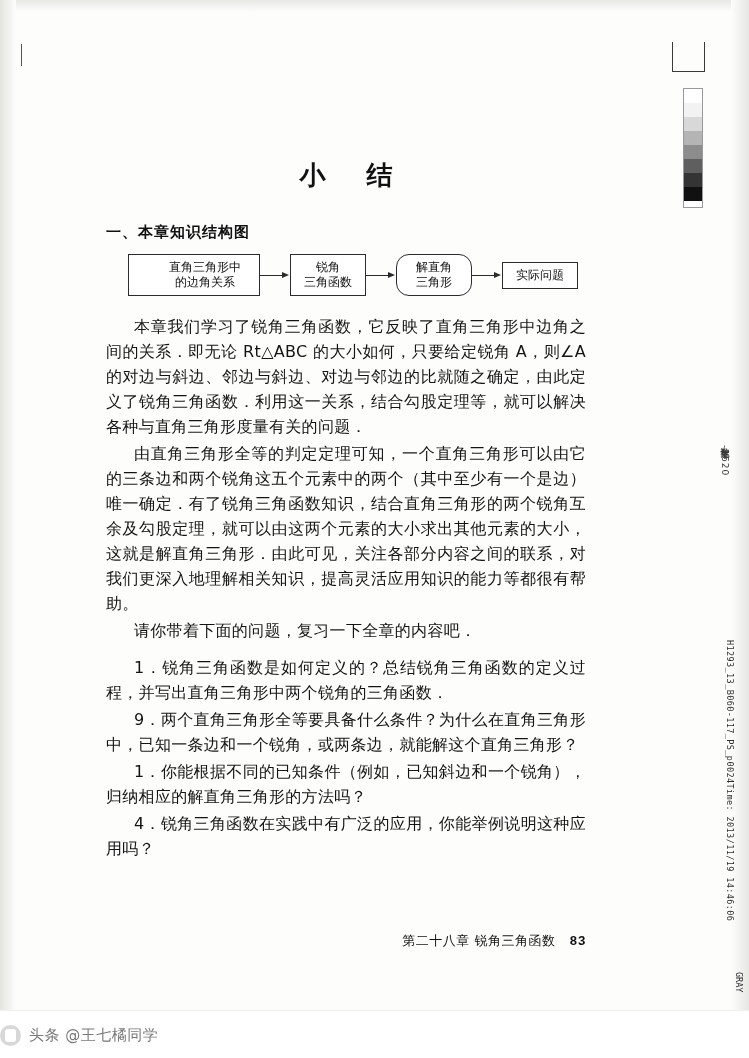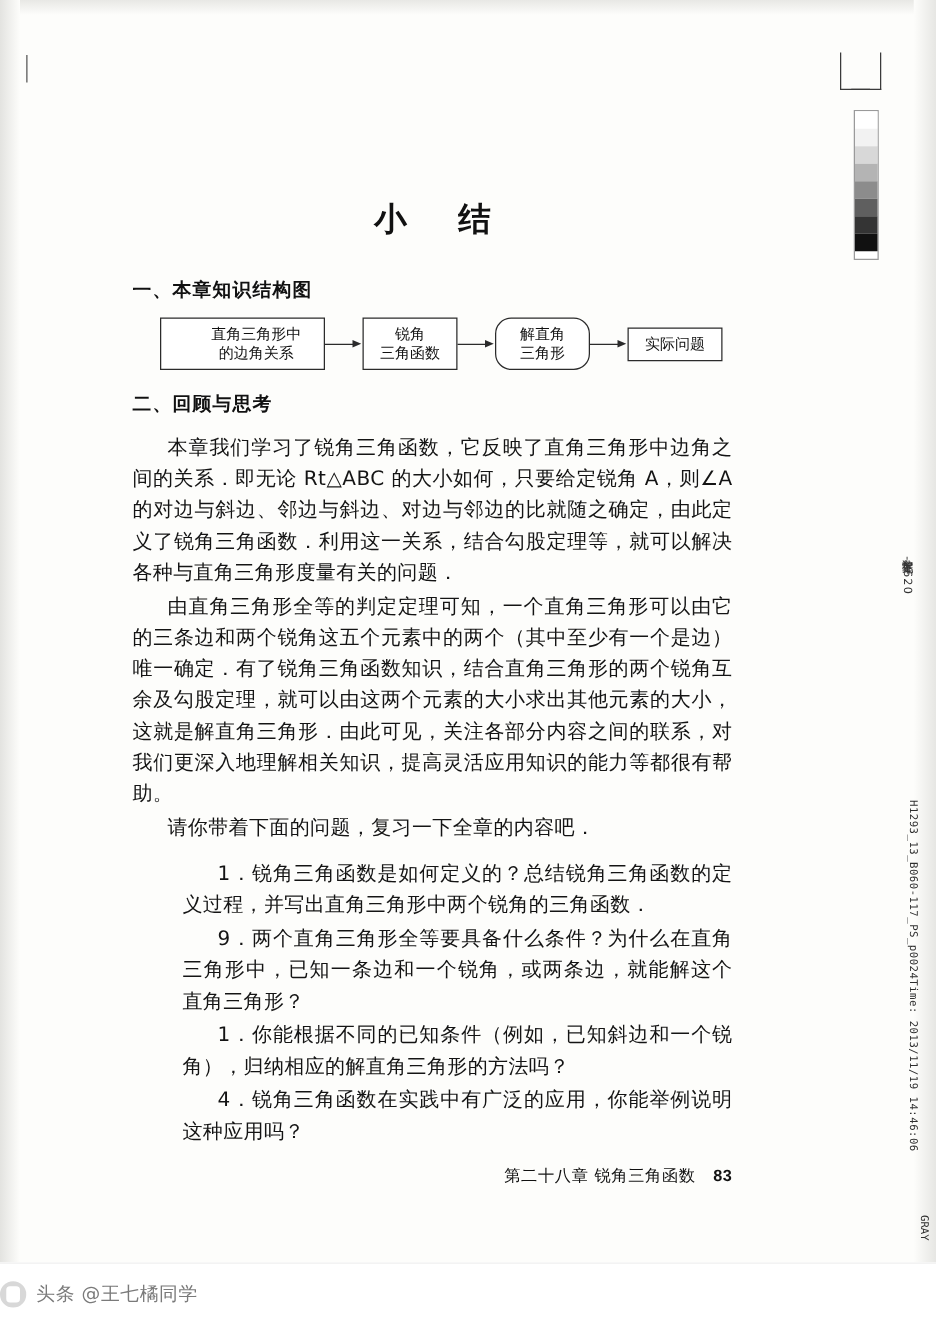--- a/index.html
+++ b/index.html
@@ -181,40 +181,39 @@
     font-size: 16px;
     line-height: 25px;
     margin: 0 0 2px 0;
     text-align: justify;
     color: #141414;
     letter-spacing: 0.3px;
   }
   p.indent { text-indent: 28px; }
   p.qitem {
     text-indent: 28px;
-    margin-left: 40px;
   }
   .gap { height: 10px; }
 
   
   .footer {
     position: absolute;
     left: 106px;
     top: 932px;
     width: 480px;
     font-size: 13px;
     color: #111;
     text-align: right;
     letter-spacing: 0.5px;
   }
   .footer .pg {
     display: inline-block;
     margin-left: 14px;
     font-weight: bold;
-    font-family: Liberation Sans, sans-serif;
+    font-family: Liberation Mono, monospace;
   }
 
   
   .side-vert {
     position: absolute;
     right: 18px;
     top: 440px;
     writing-mode: vertical-rl;
     font-size: 9px;
     color: #333;
@@ -329,21 +328,20 @@
         </div>
       <div class="flow-box box-w3">解直角
 三角形</div>
       <div class="arrow">
           <span class="shaft"></span>
           <span class="head"></span>
         </div>
       <div class="flow-box box-w4">实际问题</div>
     </div>
 
-    <div class="sec-head">二、回顾与思考</div>
 
     <p class="para indent">本章我们学习了锐角三角函数，它反映了直角三角形中边角之间的关系．即无论 Rt△ABC 的大小如何，只要给定锐角 A，则∠A 的对边与斜边、邻边与斜边、对边与邻边的比就随之确定，由此定义了锐角三角函数．利用这一关系，结合勾股定理等，就可以解决各种与直角三角形度量有关的问题．</p>
     <p class="para indent">由直角三角形全等的判定定理可知，一个直角三角形可以由它的三条边和两个锐角这五个元素中的两个（其中至少有一个是边）唯一确定．有了锐角三角函数知识，结合直角三角形的两个锐角互余及勾股定理，就可以由这两个元素的大小求出其他元素的大小，这就是解直角三角形．由此可见，关注各部分内容之间的联系，对我们更深入地理解相关知识，提高灵活应用知识的能力等都很有帮助。</p>
     <p class="para indent">请你带着下面的问题，复习一下全章的内容吧．</p>
 
     <div class="gap"></div>
 
     <p class="para qitem">1．锐角三角函数是如何定义的？总结锐角三角函数的定义过程，并写出直角三角形中两个锐角的三角函数．</p>
     <p class="para qitem">9．两个直角三角形全等要具备什么条件？为什么在直角三角形中，已知一条边和一个锐角，或两条边，就能解这个直角三角形？</p>
     <p class="para qitem">1．你能根据不同的已知条件（例如，已知斜边和一个锐角），归纳相应的解直角三角形的方法吗？</p>

